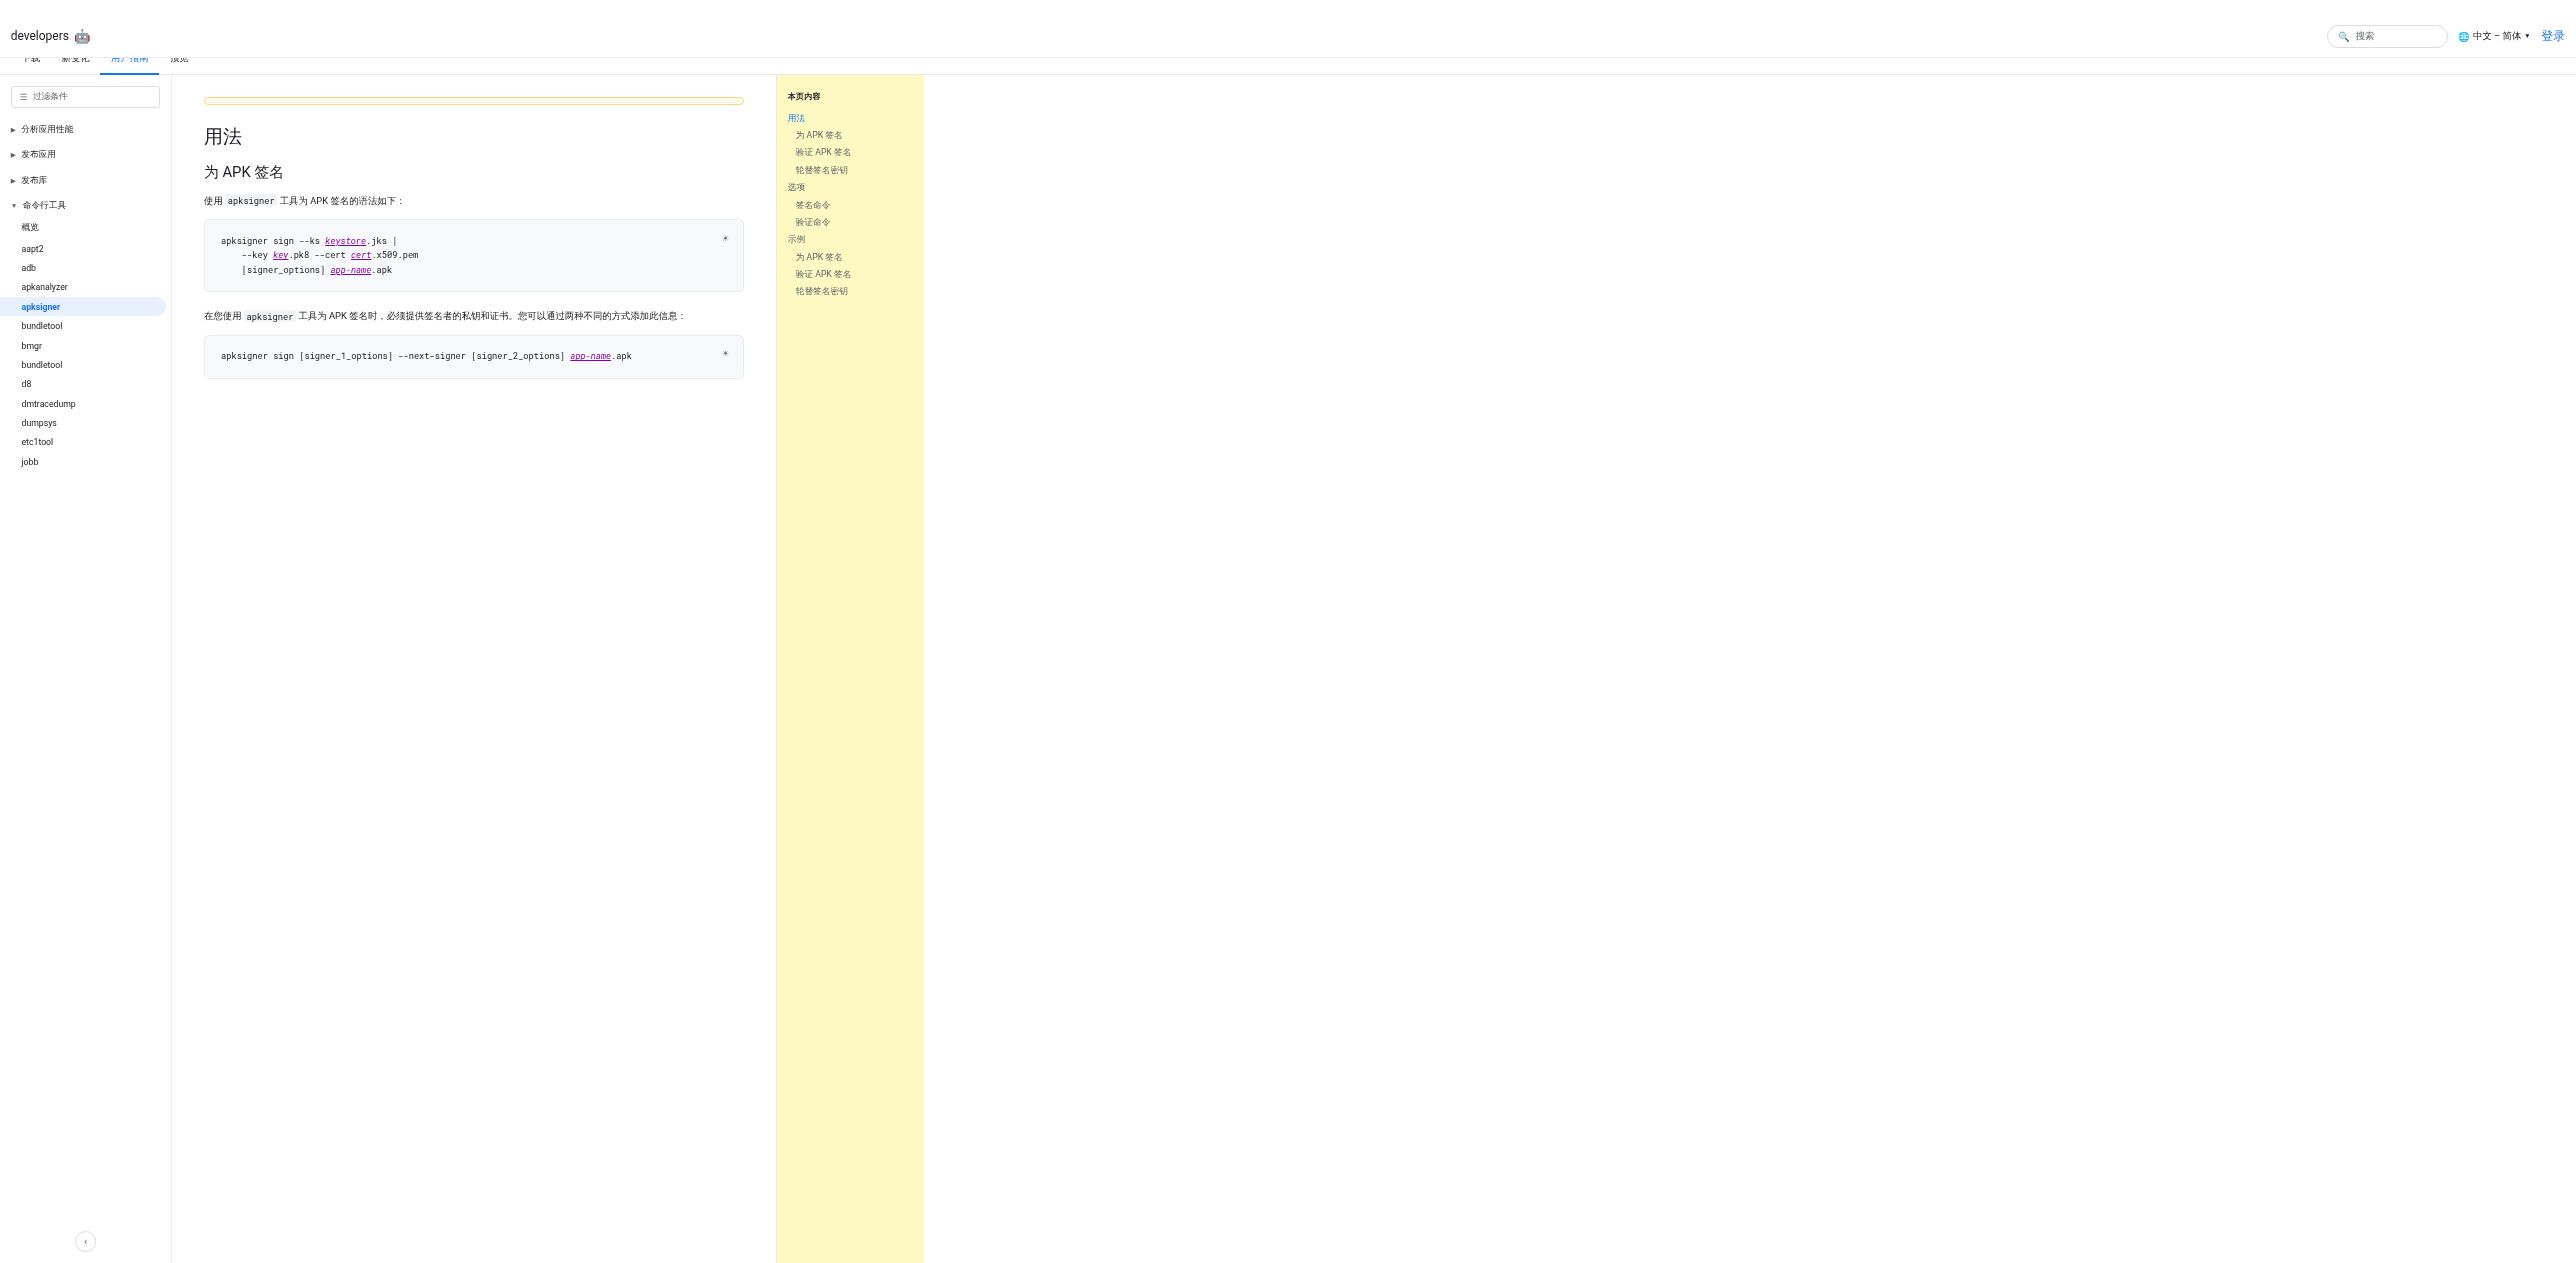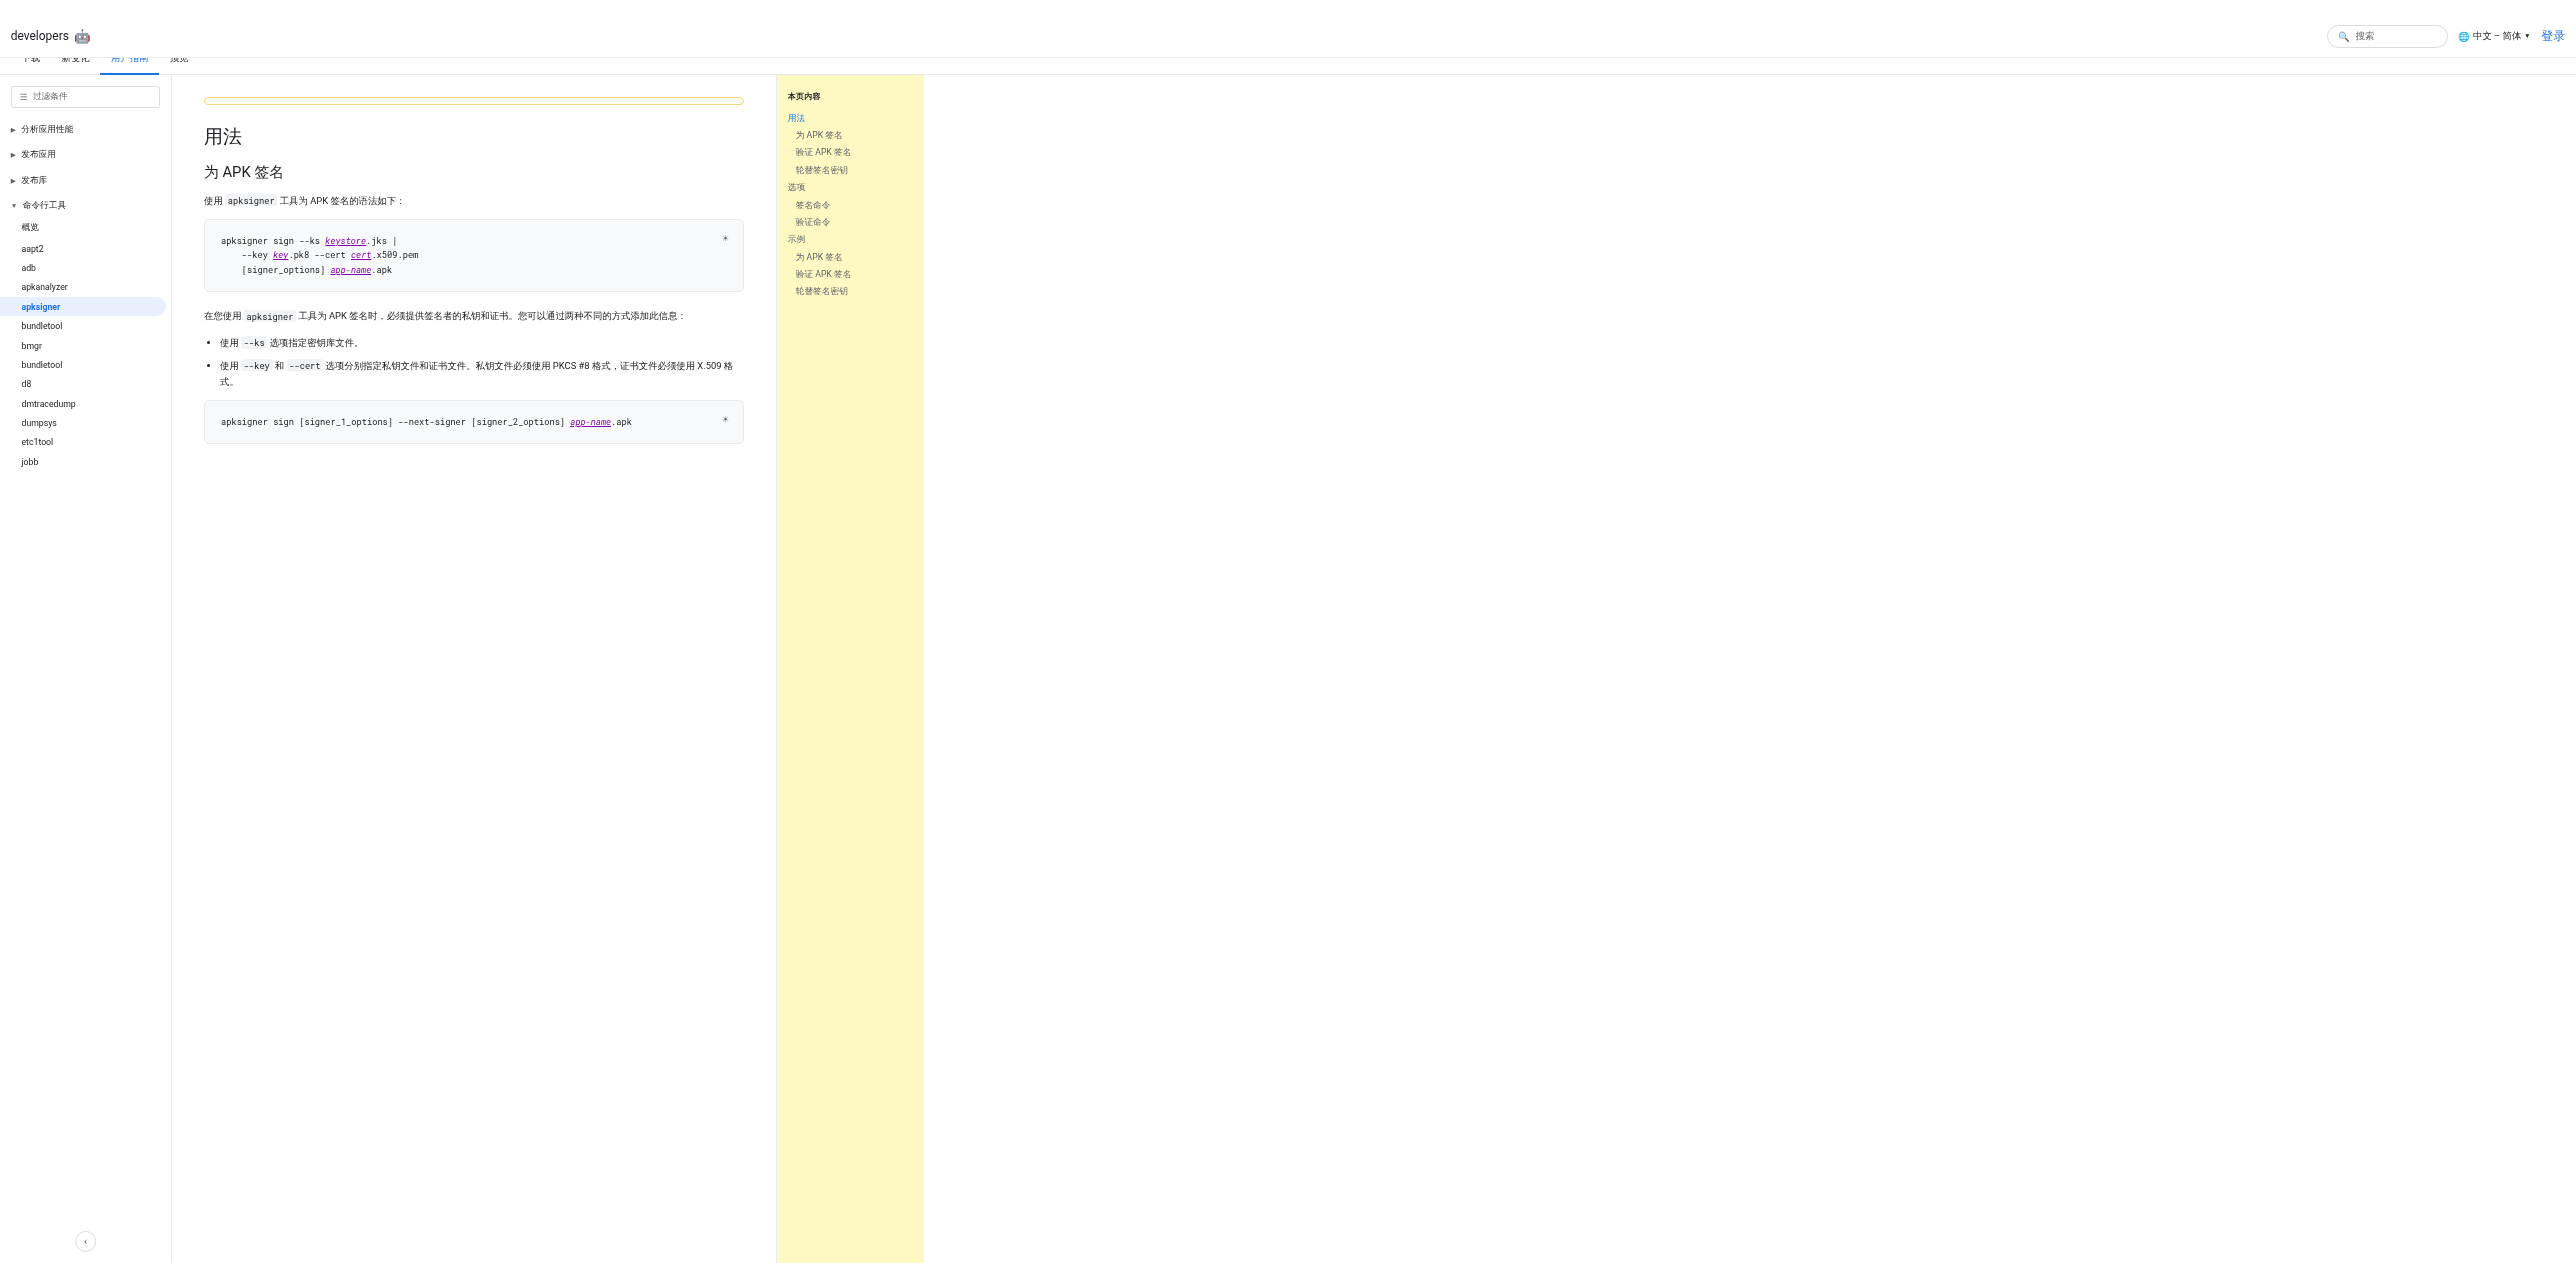--- a/index.html
+++ b/index.html
@@ -222,28 +222,20 @@
       </div>
       <div>
         <span class="code-normal">&nbsp;&nbsp;&nbsp;&nbsp;[signer_options] </span><span class="code-kw">app-name</span><span class="code-normal">.apk</span>
       </div>
     </div>
 
     <p class="body-text">
       在您使用 <code>apksigner</code> 工具为 APK 签名时，必须提供签名者的私钥和证书。您可以通过两种不同的方式添加此信息：
     </p>
 
-    <ul class="bullet-list">
-      <li>
-        使用 <code>--ks</code> 选项指定密钥库文件。
-      </li>
-      <li>
-        使用 <code>--key</code> 和 <code>--cert</code> 选项分别指定私钥文件和证书文件。私钥文件必须使用 PKCS #8 格式，证书文件必须使用 X.509 格式。
-      </li>
-    </ul>
 
 
     <div class="code-block">
       <div class="theme-toggle">☀</div>
       <div>
         <span class="code-normal">apksigner sign [signer_1_options] --next-signer [signer_2_options] </span><span class="code-kw">app-name</span><span class="code-normal">.apk</span>
       </div>
     </div>
   </main>
 

